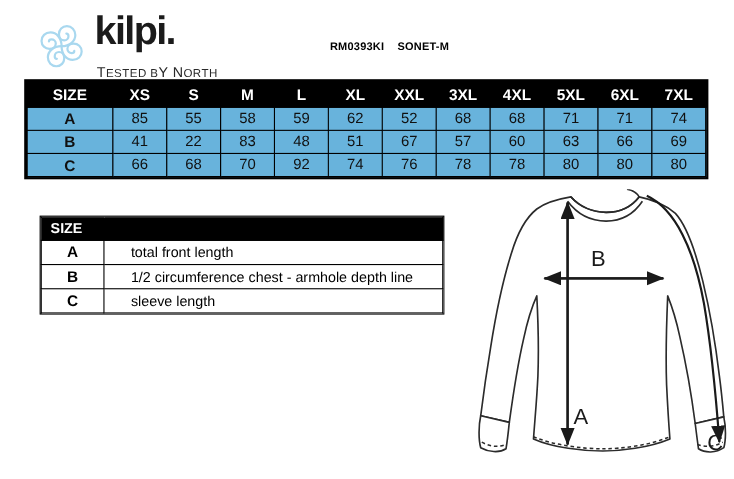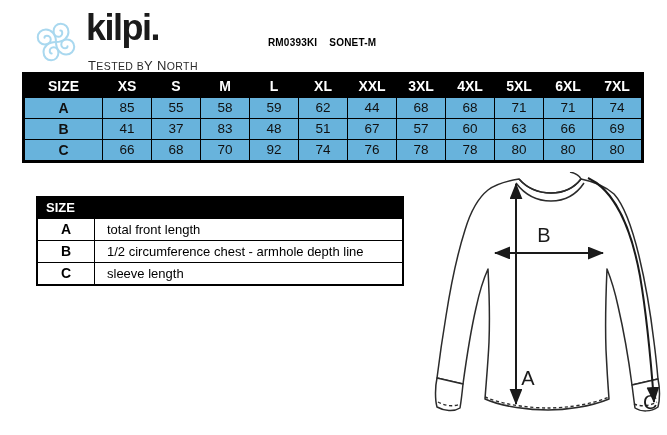--- a/index.html
+++ b/index.html
@@ -19,20 +19,21 @@
   
   .header {
     position: absolute;
     left: 22px;
     top: 12px;
     width: 622px;
     height: 60px;
     background: #ffffff;
     display: flex;
     align-items: center;
+    gap: 32px;
   }
   .logo-block {
     display: flex;
     align-items: center;
     margin-left: 10px;
   }
   .knot-icon {
     width: 48px;
     height: 48px;
     flex: 0 0 48px;
@@ -149,21 +150,21 @@
     line-height: 20px;
   }
   table.legend td.key {
     text-align: center;
     font-weight: bold;
     font-size: 14px;
     width: 57px;
   }
   table.legend td.desc {
     text-align: left;
-    padding-left: 12px;
+    padding-left: 24px;
     font-size: 13px;
   }
 
   
   .diagram {
     position: absolute;
     left: 418px;
     top: 172px;
     width: 249px;
     height: 263px;
@@ -228,31 +229,31 @@
       </tr>
     </thead>
     <tbody>
       <tr>
         <td class="rowlabel">A</td>
         <td>85</td>
         <td>55</td>
         <td>58</td>
         <td>59</td>
         <td>62</td>
-        <td>44</td>
+        <td>52</td>
         <td>68</td>
         <td>68</td>
         <td>71</td>
         <td>71</td>
         <td>74</td>
       </tr>
       <tr>
         <td class="rowlabel">B</td>
         <td>41</td>
-        <td>37</td>
+        <td>22</td>
         <td>83</td>
         <td>48</td>
         <td>51</td>
         <td>67</td>
         <td>57</td>
         <td>60</td>
         <td>63</td>
         <td>66</td>
         <td>69</td>
       </tr>

